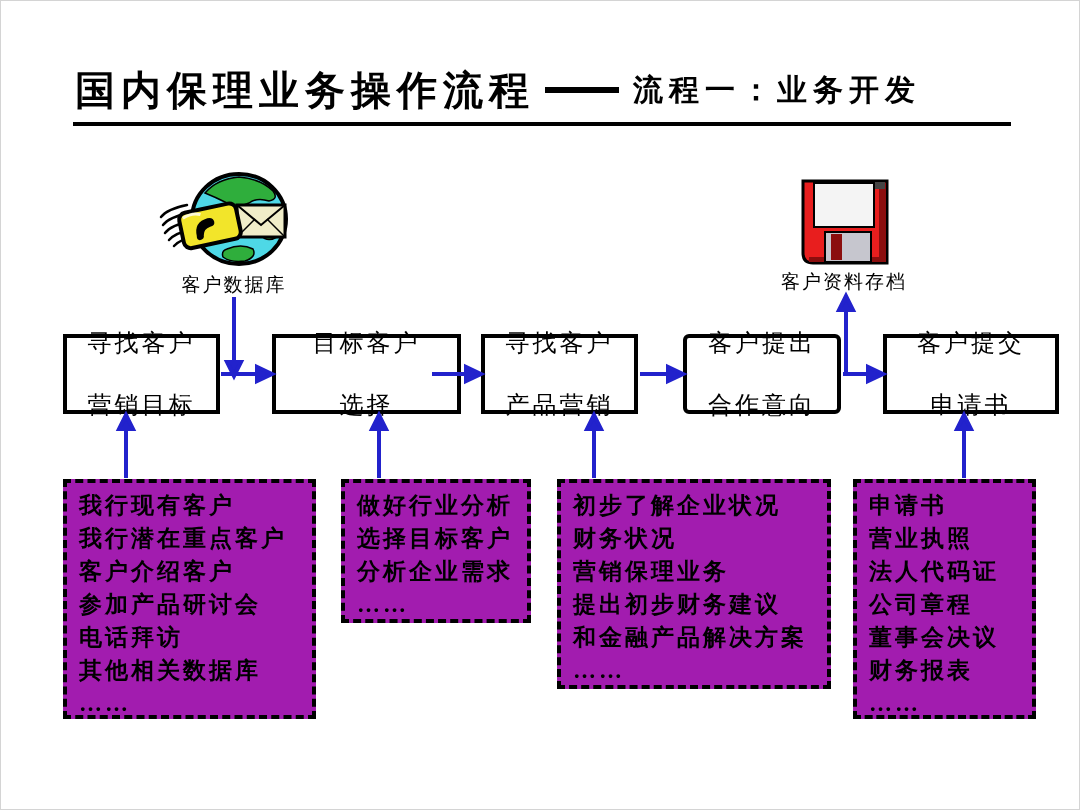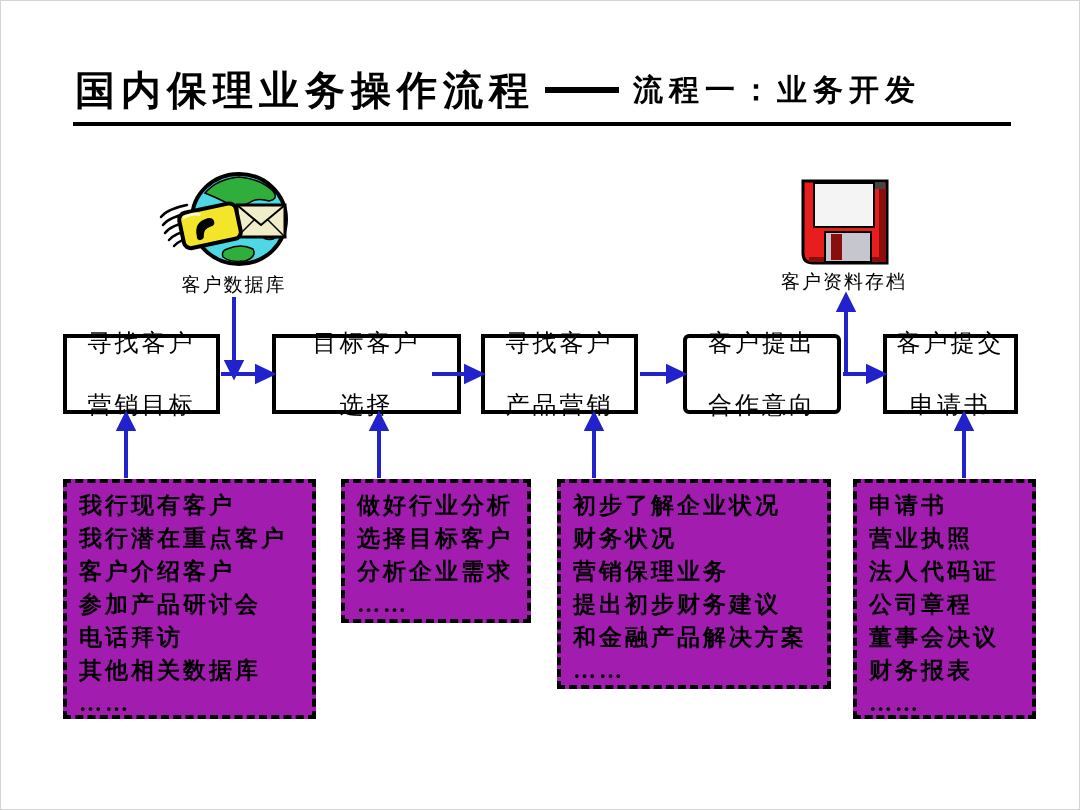--- a/index.html
+++ b/index.html
@@ -34,21 +34,21 @@
   .flowbox{
     position:absolute; top:333px; height:80px; box-sizing:border-box;
     border:4px solid #000; background:#fff;
     display:flex; flex-direction:column; justify-content:center; align-items:center;
     font-size:24px; letter-spacing:3px; line-height:34px; text-align:center;gap:28px;
   }
   .b1{ left:62px;  width:157px; }
   .b2{ left:271px; width:189px; }
   .b3{ left:480px; width:157px; }
   .b4{ left:682px; width:158px;border-radius:6px; }
-  .b5{ left:882px; width:135px; }
+  .b5{ left:882px; width:176px; }
   
   .note{
     position:absolute; top:478px; box-sizing:border-box;
     border:4px dashed #000; background:#a21caf;
     padding:6px 10px 0 12px;
     font-size:23px; letter-spacing:3px; line-height:33px; white-space:nowrap;font-weight:bold;
   }
   .nA{ left:62px;  width:253px; height:240px; }
   .nB{ left:340px; width:190px; height:144px; }
   .nC{ left:556px; width:274px; height:210px; }

